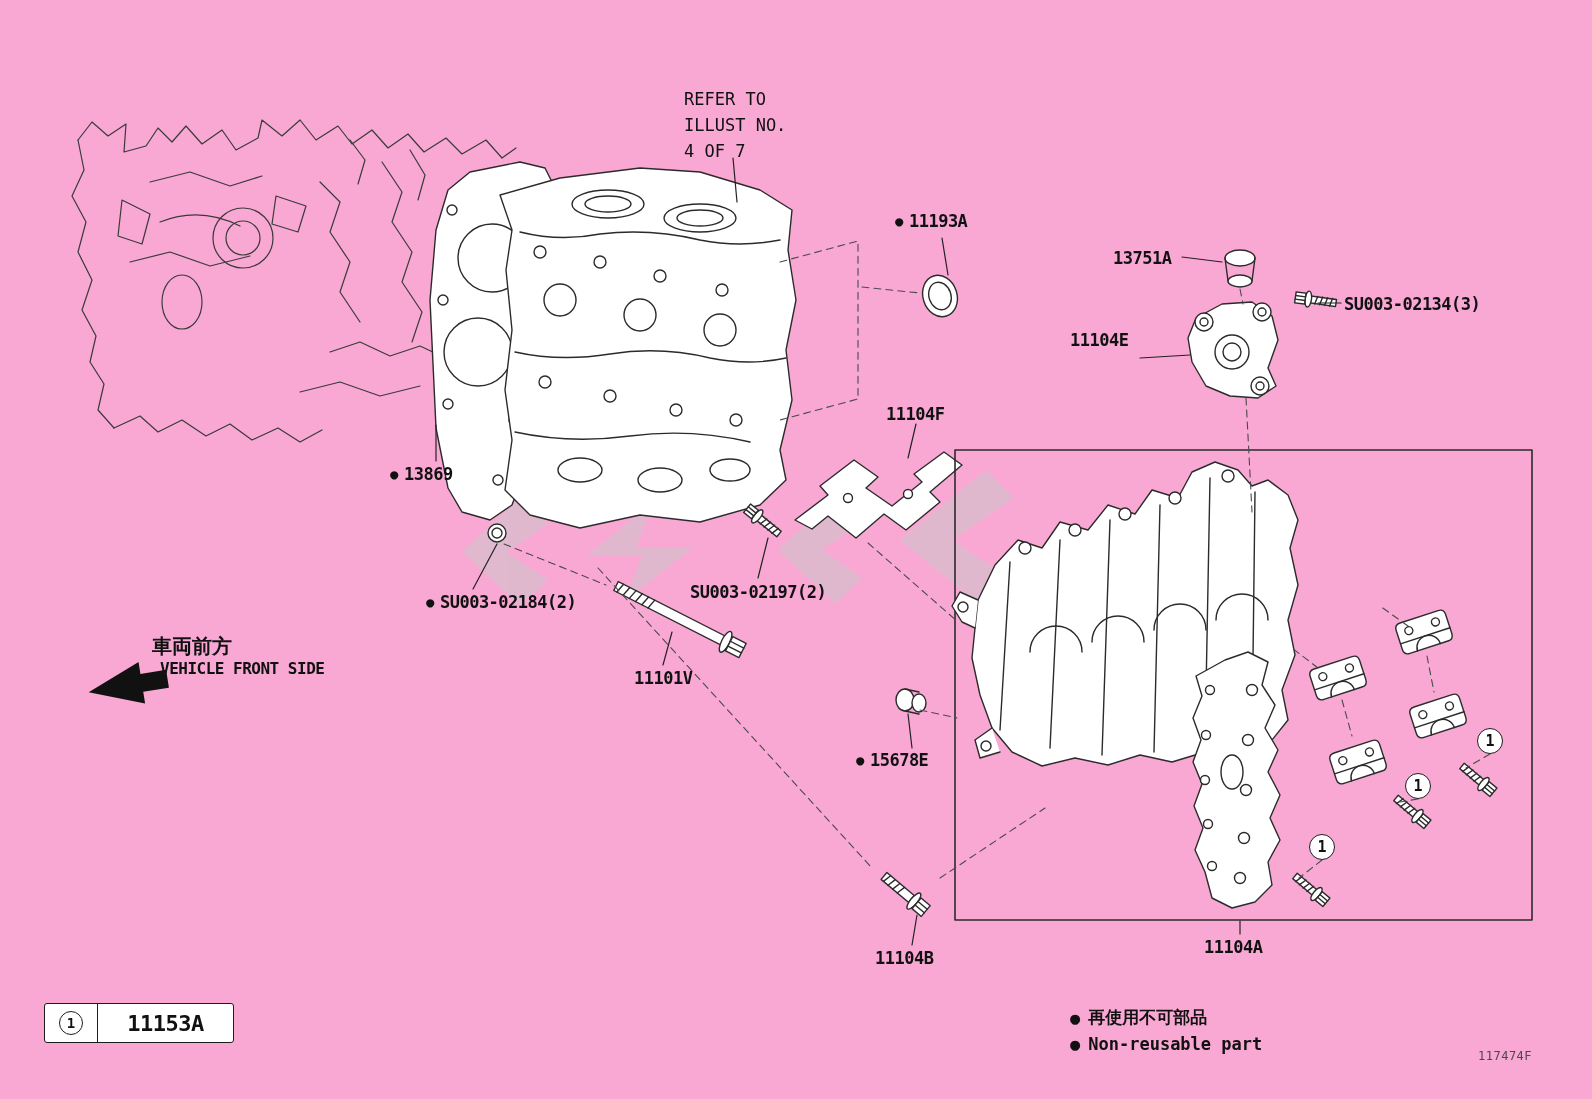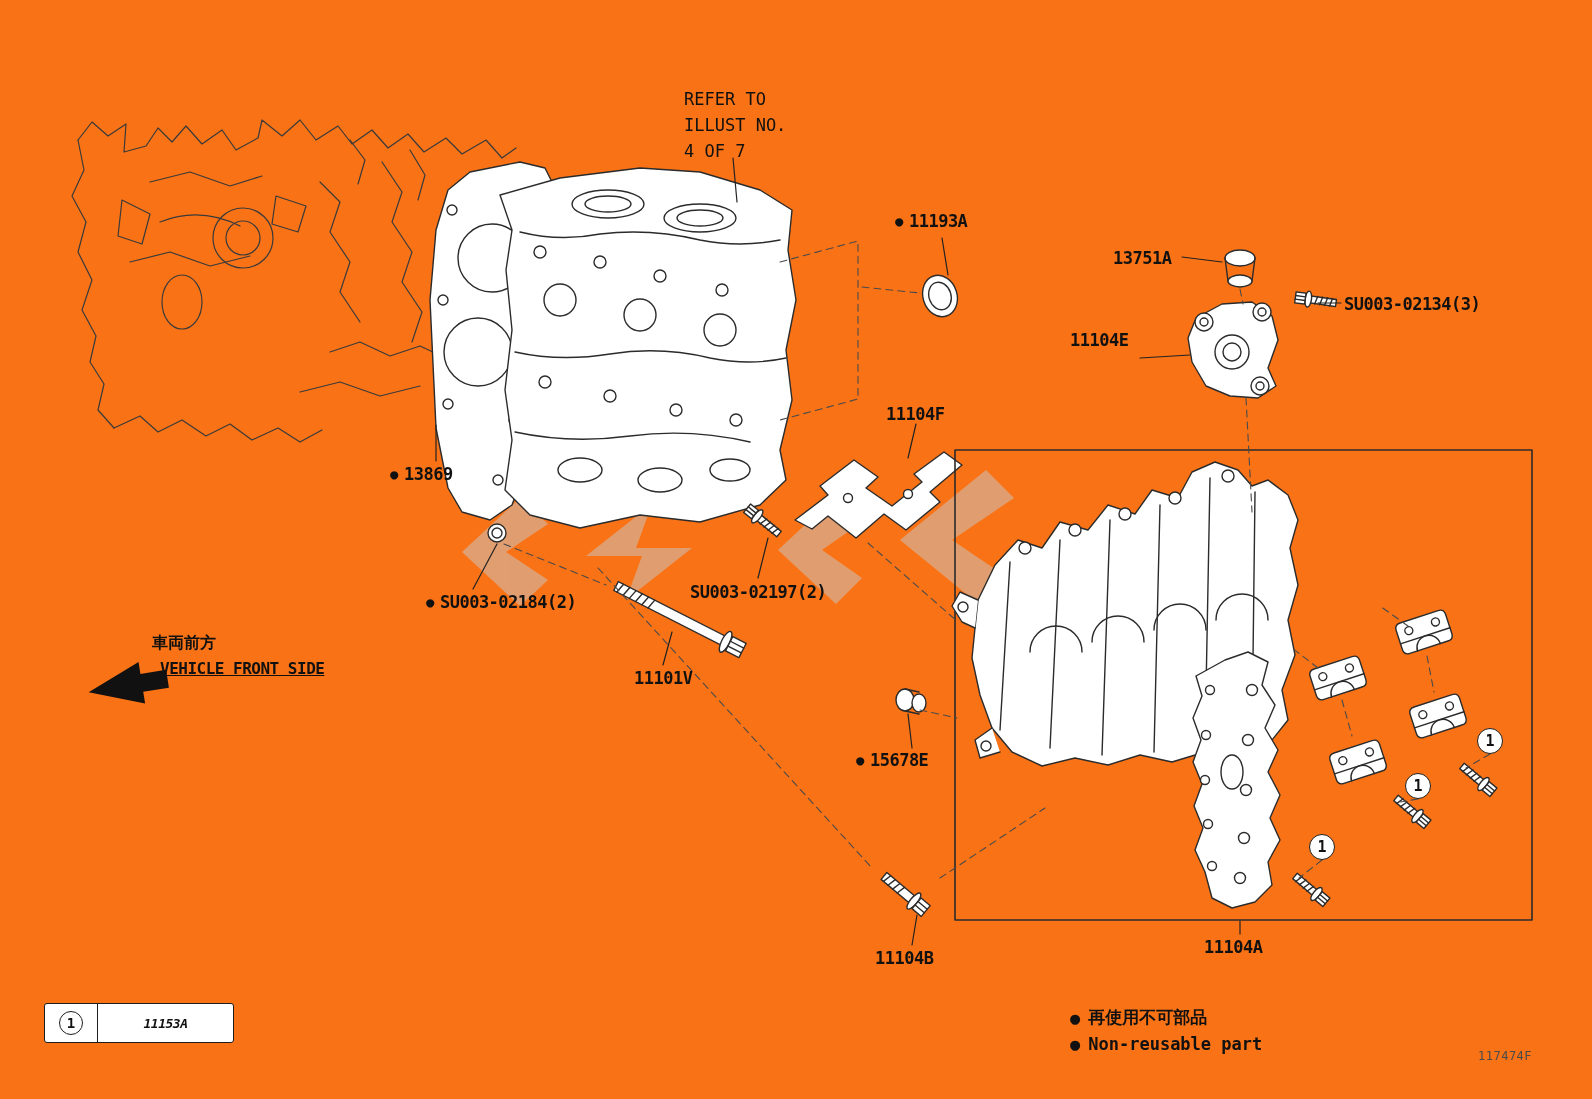--- a/index.html
+++ b/index.html
@@ -1,43 +1,43 @@
 <!DOCTYPE html>
 <html><head>
 <meta charset="utf-8">
 <style>
   html,body{margin:0;padding:0;background:#ffffff;}
   .stage{
-    position:relative;width:1592px;height:1099px;background:#f97316;overflow:hidden;
+    position:relative;width:1592px;height:1099px;background:#f9a8d4;overflow:hidden;
     font-family:"DejaVu Sans Mono","Liberation Mono",monospace;color:#111;
   }
   svg.art{position:absolute;left:0;top:0;}
   .part-label{
     position:absolute;display:flex;align-items:center;gap:6px;
     font-size:17px;font-weight:bold;letter-spacing:-0.5px;white-space:nowrap;color:#111;
   }
   .part-label .dot{font-size:14px;line-height:1;}
   .refer-note{position:absolute;font-size:17px;line-height:26px;color:#111;}
-  .front-ja{position:absolute;font-size:16px;font-family:"DejaVu Sans",sans-serif;font-weight:bold;}
-  .front-en{position:absolute;font-size:16px;font-weight:bold;letter-spacing:-0.5px;text-decoration:underline;}
+  .front-ja{position:absolute;font-size:20px;font-family:"DejaVu Sans",sans-serif;font-weight:bold;}
+  .front-en{position:absolute;font-size:16px;font-weight:bold;letter-spacing:-0.5px;}
   .callout{
     position:absolute;width:26px;height:26px;border:1.8px solid #1d1d1d;border-radius:50%;
     background:#fff;display:flex;align-items:center;justify-content:center;
     font-size:15px;font-weight:bold;box-sizing:border-box;
   }
   .legend{
     position:absolute;left:44px;top:1003px;width:190px;height:40px;
     border:1.8px solid #1d1d1d;border-radius:3px;display:flex;align-items:stretch;box-sizing:border-box;background:#fff;
   }
   .legend .cell-symbol{
     width:52px;display:flex;align-items:center;justify-content:center;border-right:1.8px solid #1d1d1d;
   }
   .legend .cell-part{
     flex:1;display:flex;align-items:center;justify-content:center;
-    font-size:13px;font-weight:bold;letter-spacing:-0.5px;font-style:italic;
+    font-size:22px;font-weight:bold;letter-spacing:-0.5px;
   }
   .legend .circ{
     width:24px;height:24px;border:1.6px solid #1d1d1d;border-radius:50%;
     display:flex;align-items:center;justify-content:center;font-size:14px;font-weight:bold;box-sizing:border-box;
   }
   .footnote{
     position:absolute;display:flex;align-items:center;gap:8px;
     font-size:17px;font-weight:bold;white-space:nowrap;
   }
   .footnote .ja{font-family:Liberation Serif, serif;}

